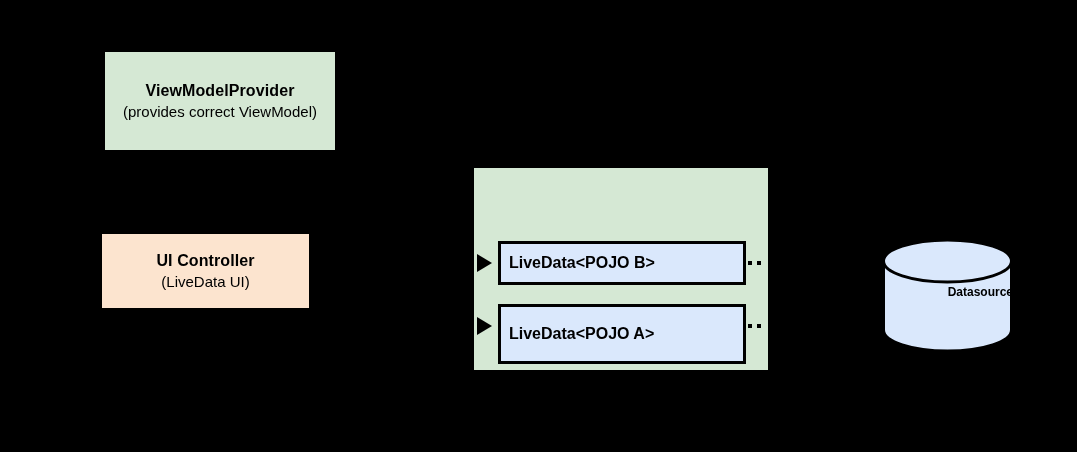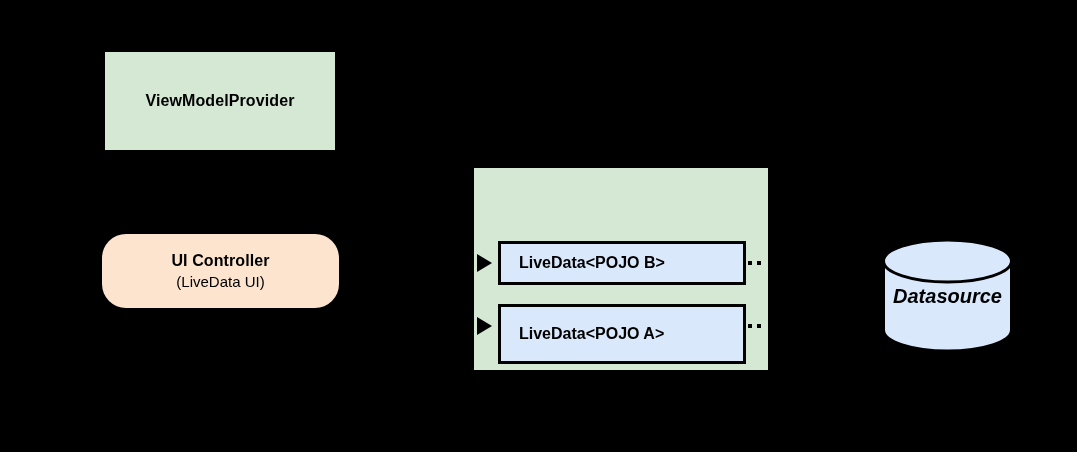--- a/index.html
+++ b/index.html
@@ -48,24 +48,23 @@
     top: 52px;
     width: 230px;
     height: 98px;
     background: #d5e8d4;
   }
 
   
   #ui-controller-box {
     left: 102px;
     top: 234px;
-    width: 237px;
+    width: 207px;
     height: 74px;
     background: #fce4cf;
-    border-radius: 24px;
   }
 
   
   #viewmodel-container {
     position: absolute;
     left: 474px;
     top: 168px;
     width: 294px;
     height: 202px;
     background: #d5e8d4;
@@ -83,21 +82,21 @@
   }
 
   
   .livedata-box {
     position: absolute;
     box-sizing: border-box;
     background: #dae8fc;
     border: 3px solid #000000;
     display: flex;
     align-items: center;
-    padding-left: 18px;
+    padding-left: 8px;
     font-weight: bold;
     font-size: 16px;
     color: #000000;
     white-space: nowrap;
   }
   #livedata-b-box {
     left: 498px;
     top: 241px;
     width: 248px;
     height: 44px;
@@ -144,35 +143,35 @@
     left: 882px;
     top: 239px;
     width: 131px;
     height: 113px;
   }
   #datasource-label {
     position: absolute;
     left: 882px;
     top: 285px;
     width: 131px;
-    text-align: center;
+    text-align: right;
     font-weight: bold;
-    font-size: 20px;
+    font-size: 12px;
     color: #000000;
     pointer-events: none;
-    font-style: italic;
   }
 </style>
 </head>
 <body>
 
 <div id="canvas">
 
   <div class="box" id="vm-provider-box">
     <div class="title">ViewModelProvider</div>
+    <div class="subtitle">(provides correct ViewModel)</div>
   </div>
 
   <div class="box" id="ui-controller-box">
     <div class="title">UI Controller</div>
     <div class="subtitle">(LiveData UI)</div>
   </div>
 
   <div id="viewmodel-container"></div>
   <div id="viewmodel-title">ViewModel</div>
 

